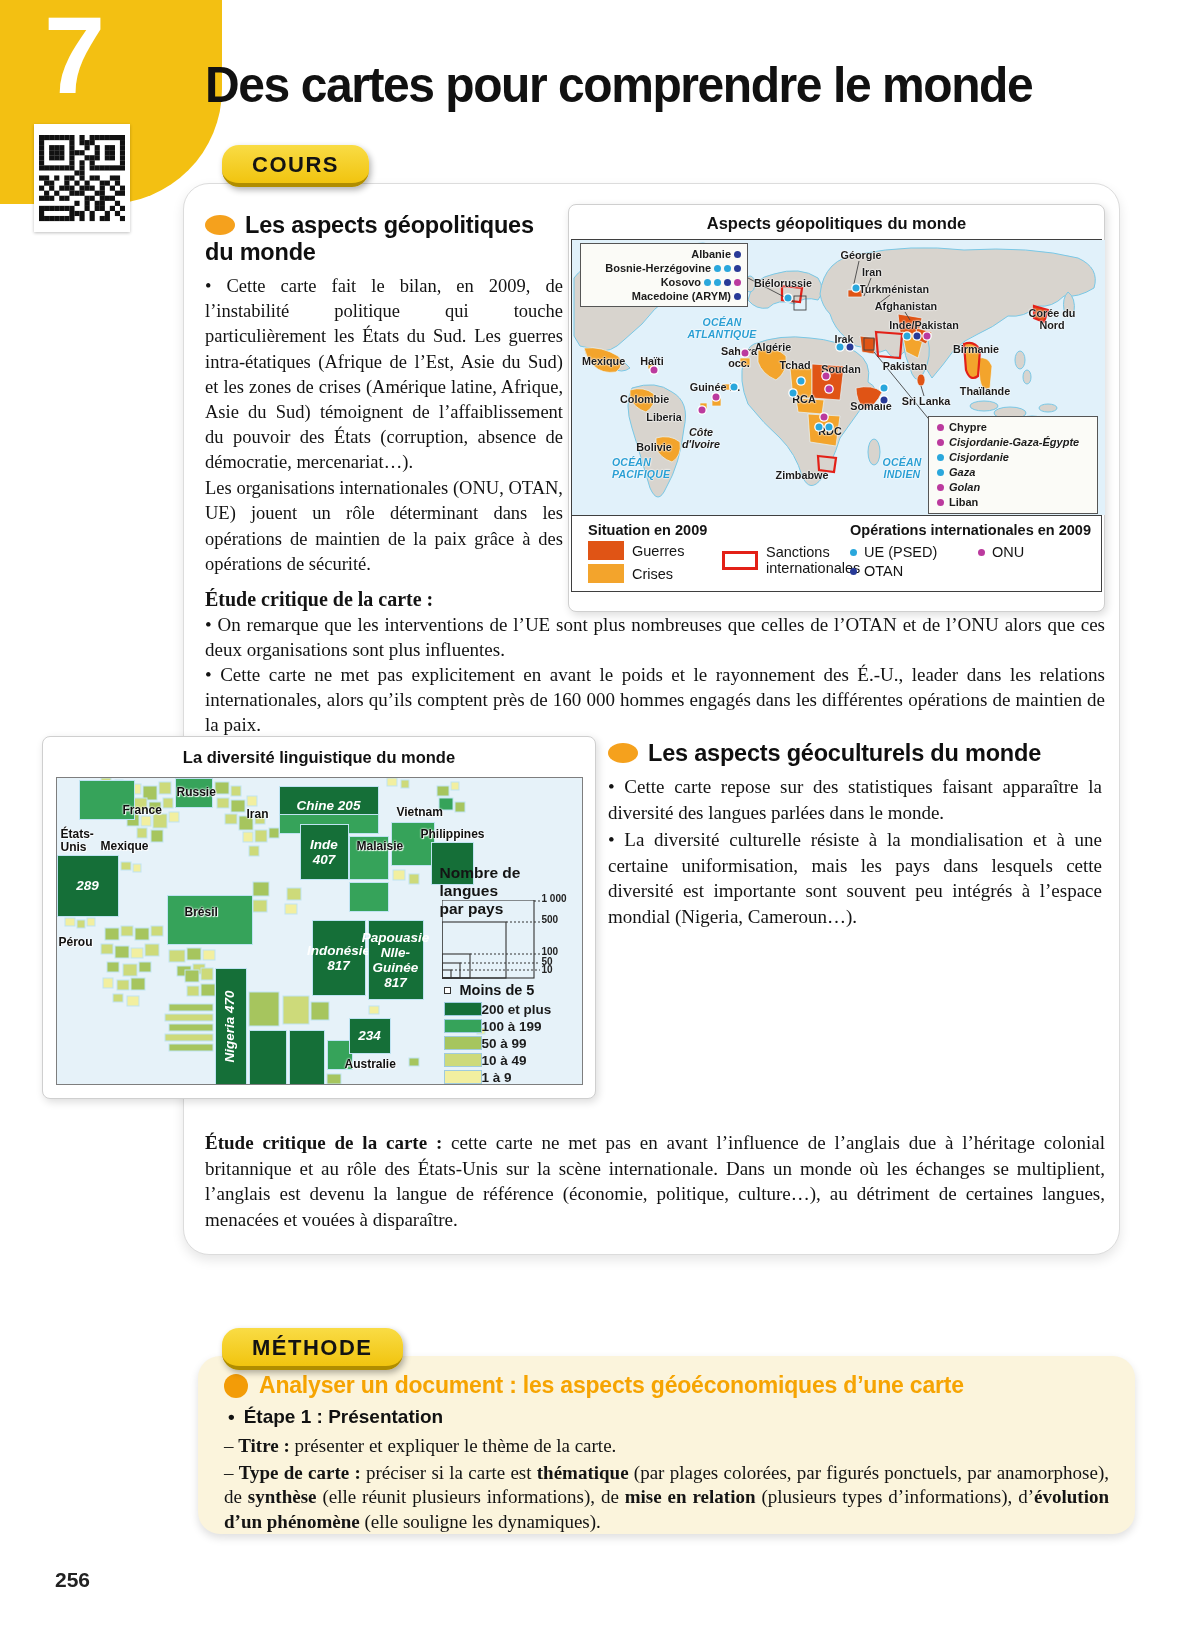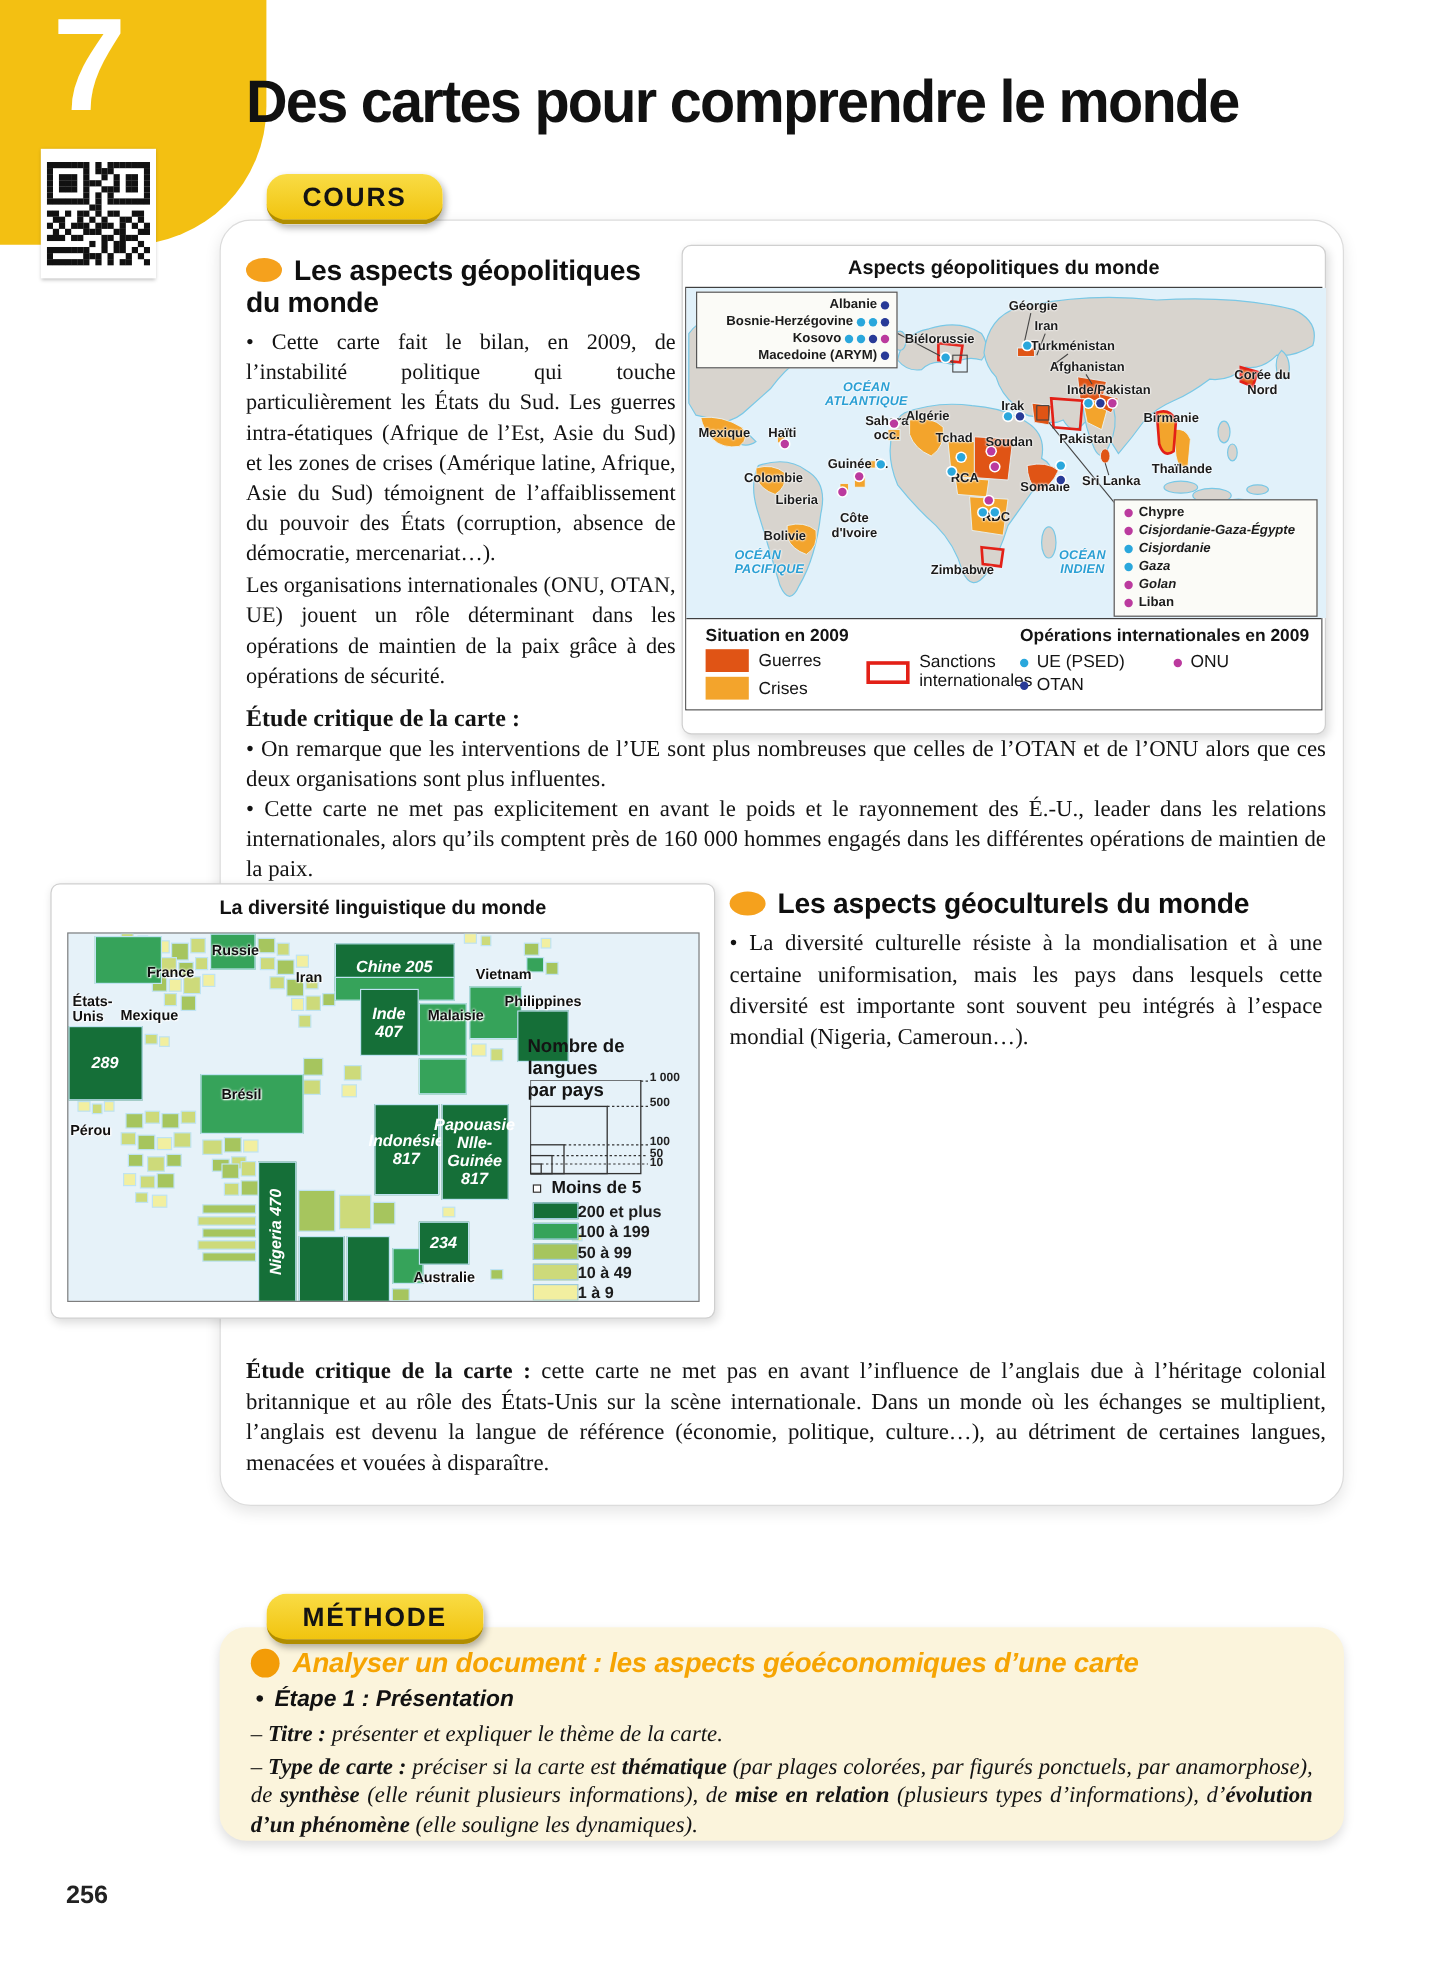--- a/index.html
+++ b/index.html
@@ -108,23 +108,23 @@
   .size-diagram .tick { position:absolute; left:100px; font-size:10px; font-weight:bold; color:#222; }
   .moins-row { position:absolute; left:387px; top:204px; display:flex; align-items:center; gap:9px;
     font-size:14.5px; font-weight:bold; z-index:3; }
   .moins-sq { width:7px; height:7px; border:1.3px solid #333; background:#fff; display:inline-block; }
   .class-rows { position:absolute; left:387px; top:224px; z-index:3; }
   .lg-row { display:flex; align-items:flex-start; height:17px; }
   .lg-sw { width:38px; height:14px; border:1px solid #9fcbde; }
   .lg-lab { font-size:13.5px; font-weight:bold; color:#1c1c1c; }
 
   
-  .methode-box { position:absolute; left:183px; top:1356px; width:937px; height:178px;
+  .methode-box { position:absolute; left:198px; top:1356px; width:937px; height:178px;
     background:#fbf4dc; border-radius:22px; box-shadow:0 4px 9px rgba(0,0,0,.13); overflow:hidden;
-    padding:16px 26px 8px;font-style:italic; }
+    padding:16px 26px 8px; }
   .meth-heading { display:flex; align-items:center; gap:11px; margin-bottom:7px; }
   .meth-circle { width:24px; height:24px; border-radius:50%; background:#f39c07; flex:0 0 auto; }
   .meth-title { color:#f6a402; font-size:23px; font-weight:bold; letter-spacing:-.2px; }
   .meth-etape { font-size:19px; font-weight:bold; margin:2px 0 6px 4px; color:#111; }
   .meth-etape .blt { margin-right:9px; }
   .meth-line { font-family:"Liberation Serif",serif; font-size:19px; line-height:1.3;
     text-align:justify; margin-bottom:2px; }
   .meth-line .b { font-weight:bold; }
 
   .page-num { position:absolute; left:55px; top:1568px; font-size:21px; font-weight:bold; color:#222; }
@@ -397,21 +397,21 @@
           <span class="geo-label" style="left: 223px; top: 126px;">Tchad</span>
           <span class="geo-label" style="left: 269px; top: 130px;">Soudan</span>
           <span class="geo-label" style="left: 333px; top: 127px;">Pakistan</span>
           <span class="geo-label" style="left: 143px; top: 148px;">Guinée B.</span>
           <span class="geo-label lft" style="left: 48px; top: 160px;">Colombie</span>
           <span class="geo-label" style="left: 232px; top: 160px;">RCA</span>
           <span class="geo-label" style="left: 299px; top: 167px;">Somalie</span>
           <span class="geo-label" style="left: 354px; top: 162px;">Sri Lanka</span>
           <span class="geo-label" style="left: 413px; top: 152px;">Thaïlande</span>
           <span class="geo-label" style="left: 92px; top: 178px;">Liberia</span>
-          <span class="geo-label" style="left: 140px; top: 199px;">Côte
+          <span class="geo-label" style="left: 129px; top: 199px; font-style: italic;">Côte
 d'Ivoire</span>
           <span class="geo-label" style="left: 258px; top: 192px;">RDC</span>
           <span class="geo-label" style="left: 82px; top: 208px;">Bolivie</span>
           <span class="geo-label" style="left: 230px; top: 236px;">Zimbabwe</span>
           <span class="geo-label ocean" style="left: 150px; top: 89px;">OCÉAN
 ATLANTIQUE</span>
           <span class="geo-label ocean lft" style="left: 40px; top: 229px;">OCÉAN
 PACIFIQUE</span>
           <span class="geo-label ocean" style="left: 330px; top: 229px;">OCÉAN
 INDIEN</span>
@@ -739,20 +739,21 @@
           <span class="lg-sw" style="background: rgb(242, 239, 160);"></span>
           <span class="lg-lab">1 à 9</span>
         </div>
       </div>
   </div>
 </div>
 
 <div class="abs" style="left:608px; top:740px; width:494px;">
   <div class="sec-heading"><span class="o-ellipse"></span><span>Les aspects géoculturels du monde</span></div>
   <div class="serif" style="margin-top:7px;">
+      <p>• Cette carte repose sur des statistiques faisant apparaître la diversité des langues parlées dans le monde.</p>
       <p>• La diversité culturelle résiste à la mondialisation et à une certaine uniformisation, mais les pays dans lesquels cette diversité est importante sont souvent peu intégrés à l’espace mondial (Nigeria, Cameroun…).</p>
     </div>
 </div>
 
 <div class="etude serif" style="left:205px; top:1130px; line-height:1.35;">
   <span style="font-weight:bold;">Étude critique de la carte :</span><span> cette carte ne met pas en avant l’influence de l’anglais due à l’héritage colonial britannique et au rôle des États-Unis sur la scène internationale. Dans un monde où les échanges se multiplient, l’anglais est devenu la langue de référence (économie, politique, culture…), au détriment de certaines langues, menacées et vouées à disparaître.</span>
 </div>
 
 <div class="methode-box">
   <div class="meth-heading">

